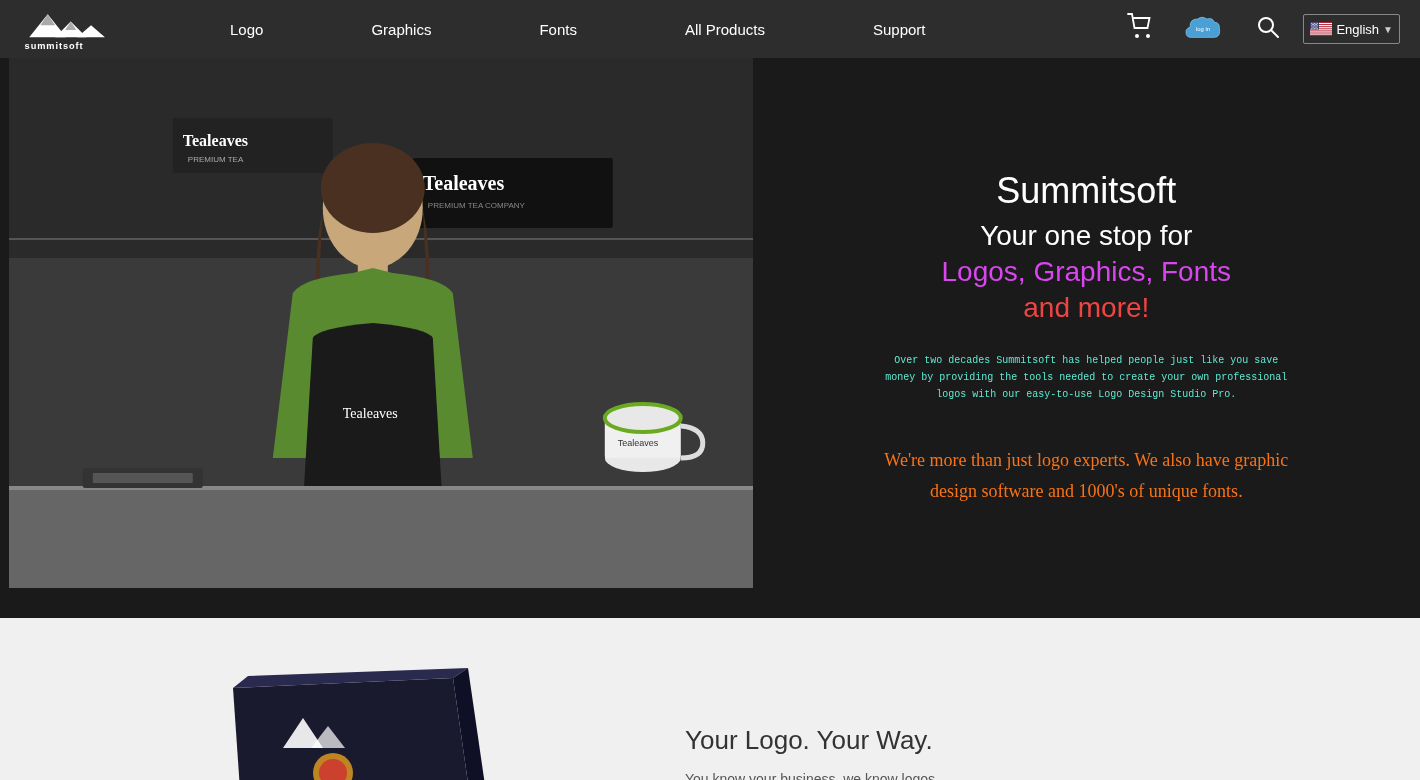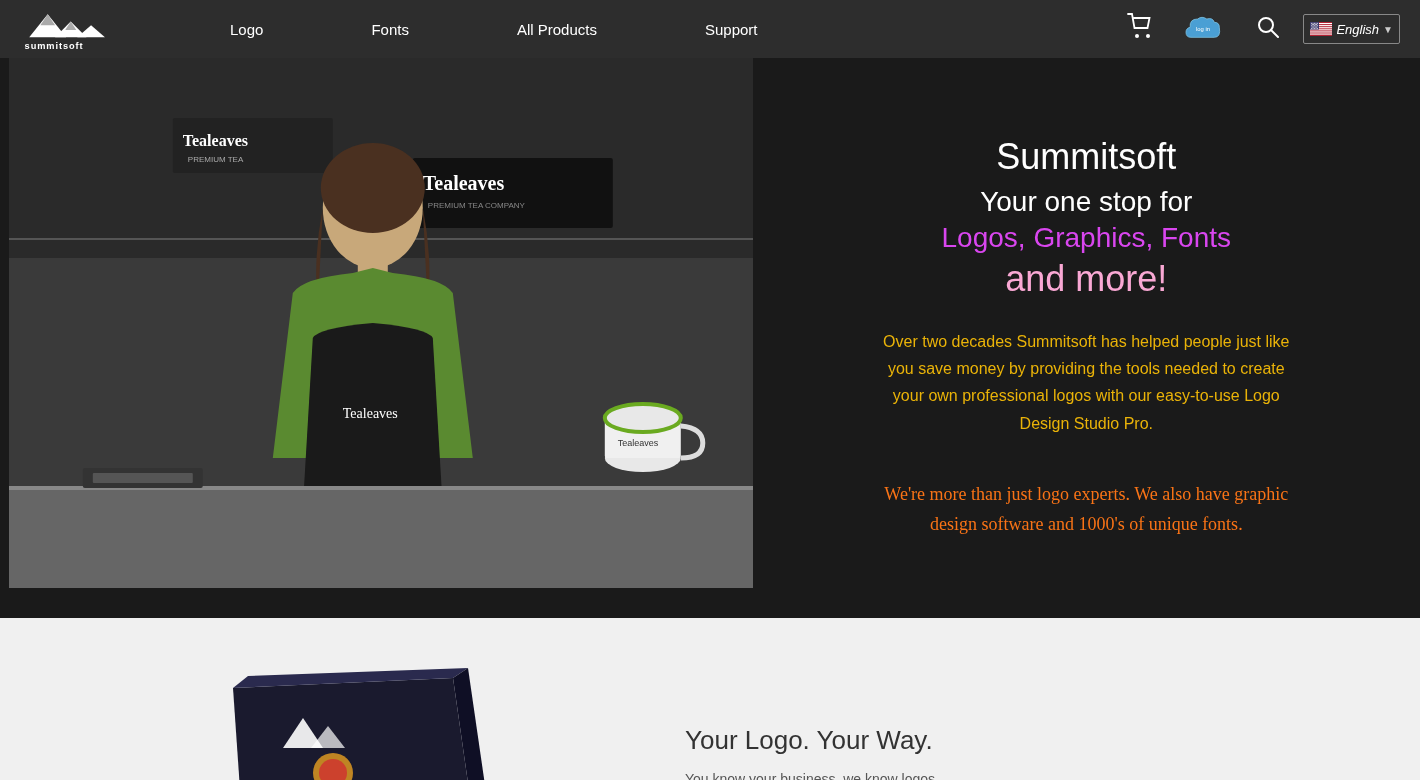--- a/index.html
+++ b/index.html
@@ -115,31 +115,32 @@
       font-weight: normal;
       margin-bottom: 4px;
     }
     .hero-subtitle-line2 {
       color: #d946ef;
       font-size: 28px;
       font-weight: normal;
       margin-bottom: 4px;
     }
     .hero-subtitle-line3 {
-      color: #f9a8d4;
-      font-size: 36px;
+      color: #ef4444;
+      font-size: 28px;
       font-weight: normal;
       margin-bottom: 28px;
     }
     .hero-desc {
-      color: #eab308;
-      font-size: 16px;
+      color: #5eead4;
+      font-size: 10px;
       line-height: 1.7;
       max-width: 420px;
       margin-bottom: 24px;
+      font-family: Liberation Mono, monospace;
     }
     .hero-desc2 {
       color: #f97316;
       font-size: 18px;
       line-height: 1.7;
       max-width: 420px;
       font-family: Liberation Serif, serif;
     }
 
     
@@ -192,20 +193,21 @@
 
       <polygon points="30,10 38,22 22,22" fill="#aaa"></polygon>
       <polygon points="55,18 61,27 49,27" fill="#aaa"></polygon>
 
       <text x="5" y="48" fill="white" font-size="10" font-family="Arial" font-weight="bold" letter-spacing="1">summitsoft</text>
     </svg>
   </div>
 
   <nav>
     <a href="#">Logo</a>
+    <a href="#">Graphics</a>
     <a href="#">Fonts</a>
     <a href="#">All Products</a>
     <a href="#">Support</a>
   </nav>
 
   <div class="header-right">
 
     <div class="cart-icon">
       <svg class="cart-svg" viewBox="0 0 28 28" fill="none" xmlns="http://www.w3.org/2000/svg">
         <circle cx="10" cy="24" r="2" fill="white"></circle>
@@ -256,21 +258,21 @@
         <circle cx="2.2" cy="5.1" r="0.5" fill="white"></circle>
         <circle cx="3.7" cy="5.1" r="0.5" fill="white"></circle>
         <circle cx="5.2" cy="5.1" r="0.5" fill="white"></circle>
         <circle cx="6.7" cy="5.1" r="0.5" fill="white"></circle>
         <circle cx="1.5" cy="6.3" r="0.5" fill="white"></circle>
         <circle cx="3" cy="6.3" r="0.5" fill="white"></circle>
         <circle cx="4.5" cy="6.3" r="0.5" fill="white"></circle>
         <circle cx="6" cy="6.3" r="0.5" fill="white"></circle>
         <circle cx="7.5" cy="6.3" r="0.5" fill="white"></circle>
       </svg>
-      <span style="color:#fff; font-size:13px;font-style:italic;">English</span>
+      <span style="color:#fff; font-size:13px;">English</span>
       <span class="lang-caret">▼</span>
     </div>
   </div>
 </header>
 
 <section class="hero">
   <div class="hero-image-side">
 
     <div style="width:100%; height:530px; position:relative; overflow:hidden;padding-left:9px;">
       

